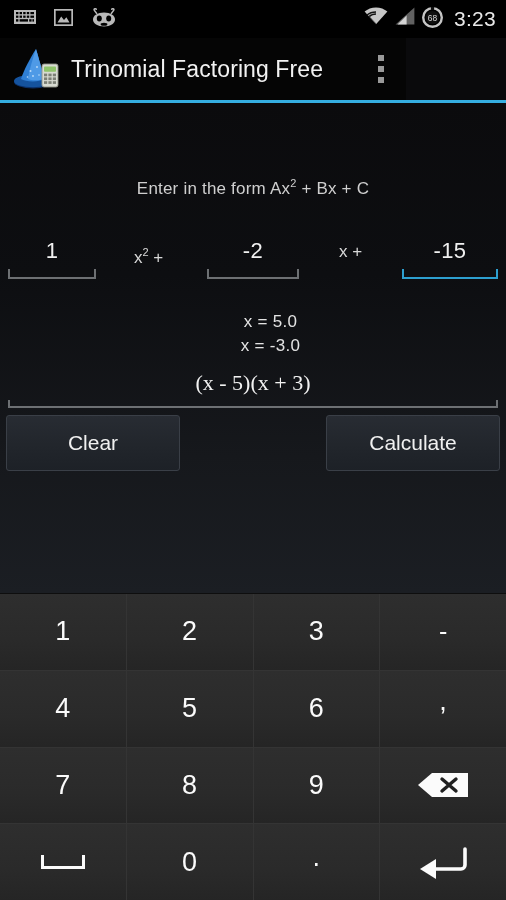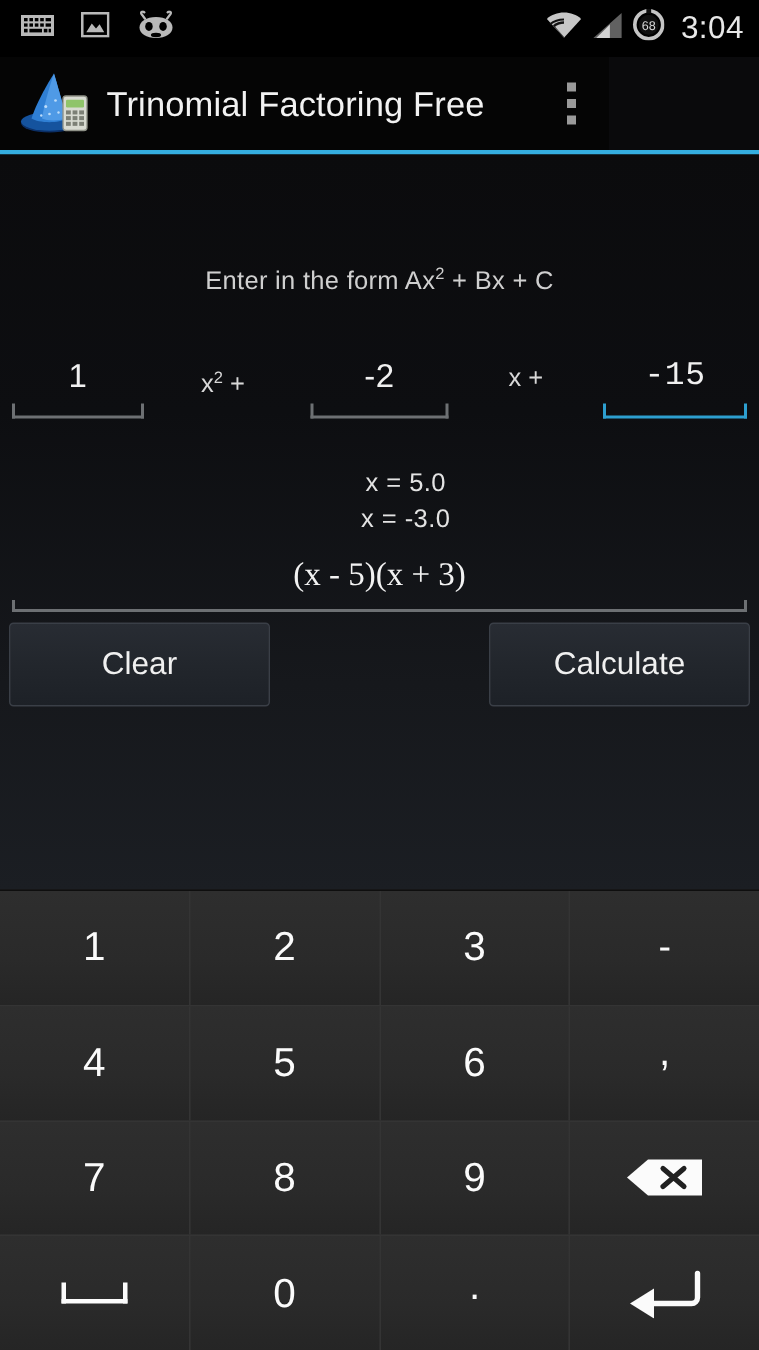--- a/index.html
+++ b/index.html
@@ -11,21 +11,21 @@
   }
   #screen { position:relative; width:506px; height:900px; background:#0a0a0c; }
 
   
   .statusbar {
     position:absolute; top:0; left:0; width:506px; height:38px;
     background:#000; display:flex; align-items:center;
     padding:0 10px 0 14px;
   }
   .sb-left { display:flex; align-items:center; gap:18px; }
-  .sb-right { display:flex; align-items:center; gap:7px; margin-left:auto;text-decoration:underline; }
+  .sb-right { display:flex; gap:7px; margin-left:auto;text-decoration:underline; }
   .sb-ico { display:block; opacity:.92; }
   .sb-clock {
     color:#e8e8e8; font-size:21px; letter-spacing:.3px;
     margin-left:4px; font-weight:400;
   }
 
   
   .actionbar {
     position:absolute; top:38px; left:0; width:406px; height:62px;
     background:#050505; display:flex; align-items:center; padding:0 8px 0 12px;
@@ -76,21 +76,21 @@
   .lbl {
     position:absolute; top:4px; color:#d8d8d8; font-size:17px;
     line-height:30px; white-space:nowrap;
   }
   .lbl sup { font-size:11px; vertical-align:super; }
 
   .fA { left:8px;   width:88px; }
   .lblA{ left:134px; }
   .fB { left:207px; width:92px; }
   .lblB{ left:339px; }
-  .fC { left:402px; width:96px;font-family:Liberation Mono, monospace; }
+  .fC { left:402px; width:96px; }
 
   
   .roots { position:absolute; top:207px; left:0; width:506px; text-align:center; }
   .roots div { color:#e3e3e3; font-size:17px; line-height:24px; letter-spacing:.3px;margin-left:35px; }
 
   
   .resultbox { position:absolute; top:265px; left:8px; width:490px; height:40px; }
   .resultbox .val {
     width:100%; text-align:center; color:#f2f2f2; font-size:22px; line-height:30px;font-family:Liberation Serif, serif;
   }
@@ -199,21 +199,21 @@
         </svg>
       </span>
       <span class="sb-ico">
         <svg width="21" height="21" viewBox="0 0 21 21">
           <circle cx="10.5" cy="10.5" r="9.3" fill="none" stroke="#d6d6d6" stroke-width="2.4"></circle>
           <circle cx="10.5" cy="10.5" r="6.6" fill="#111"></circle>
           <rect x="8.9" y="0" width="3.2" height="3.0" fill="#111"></rect>
           <text x="10.5" y="14.1" text-anchor="middle" font-family="Liberation Sans, sans-serif" font-size="8.4" fill="#e8e8e8">68</text>
         </svg>
       </span>
-      <span class="sb-clock">3:04</span>
+      <span class="sb-clock">3:23</span>
     </div>
   </div>
 
   <div class="actionbar">
     <span class="app-icon">
       <svg width="50" height="46" viewBox="0 0 50 46">
         <ellipse cx="21" cy="36" rx="19" ry="6.4" fill="#0b2f66"></ellipse>
         <ellipse cx="21" cy="35" rx="19" ry="6.2" fill="#15539e"></ellipse>
         <path d="M24 3 C24 3 13 20 9 33 C13.5 36 27 36.5 32.5 33 C29 20 24 3 24 3 Z" fill="#2f7fd4"></path>
         <path d="M24 3 C24 3 18 20 16 33 C19 34.6 27 34.8 32.5 33 C29 20 24 3 24 3 Z" fill="#4f9ae6"></path>

